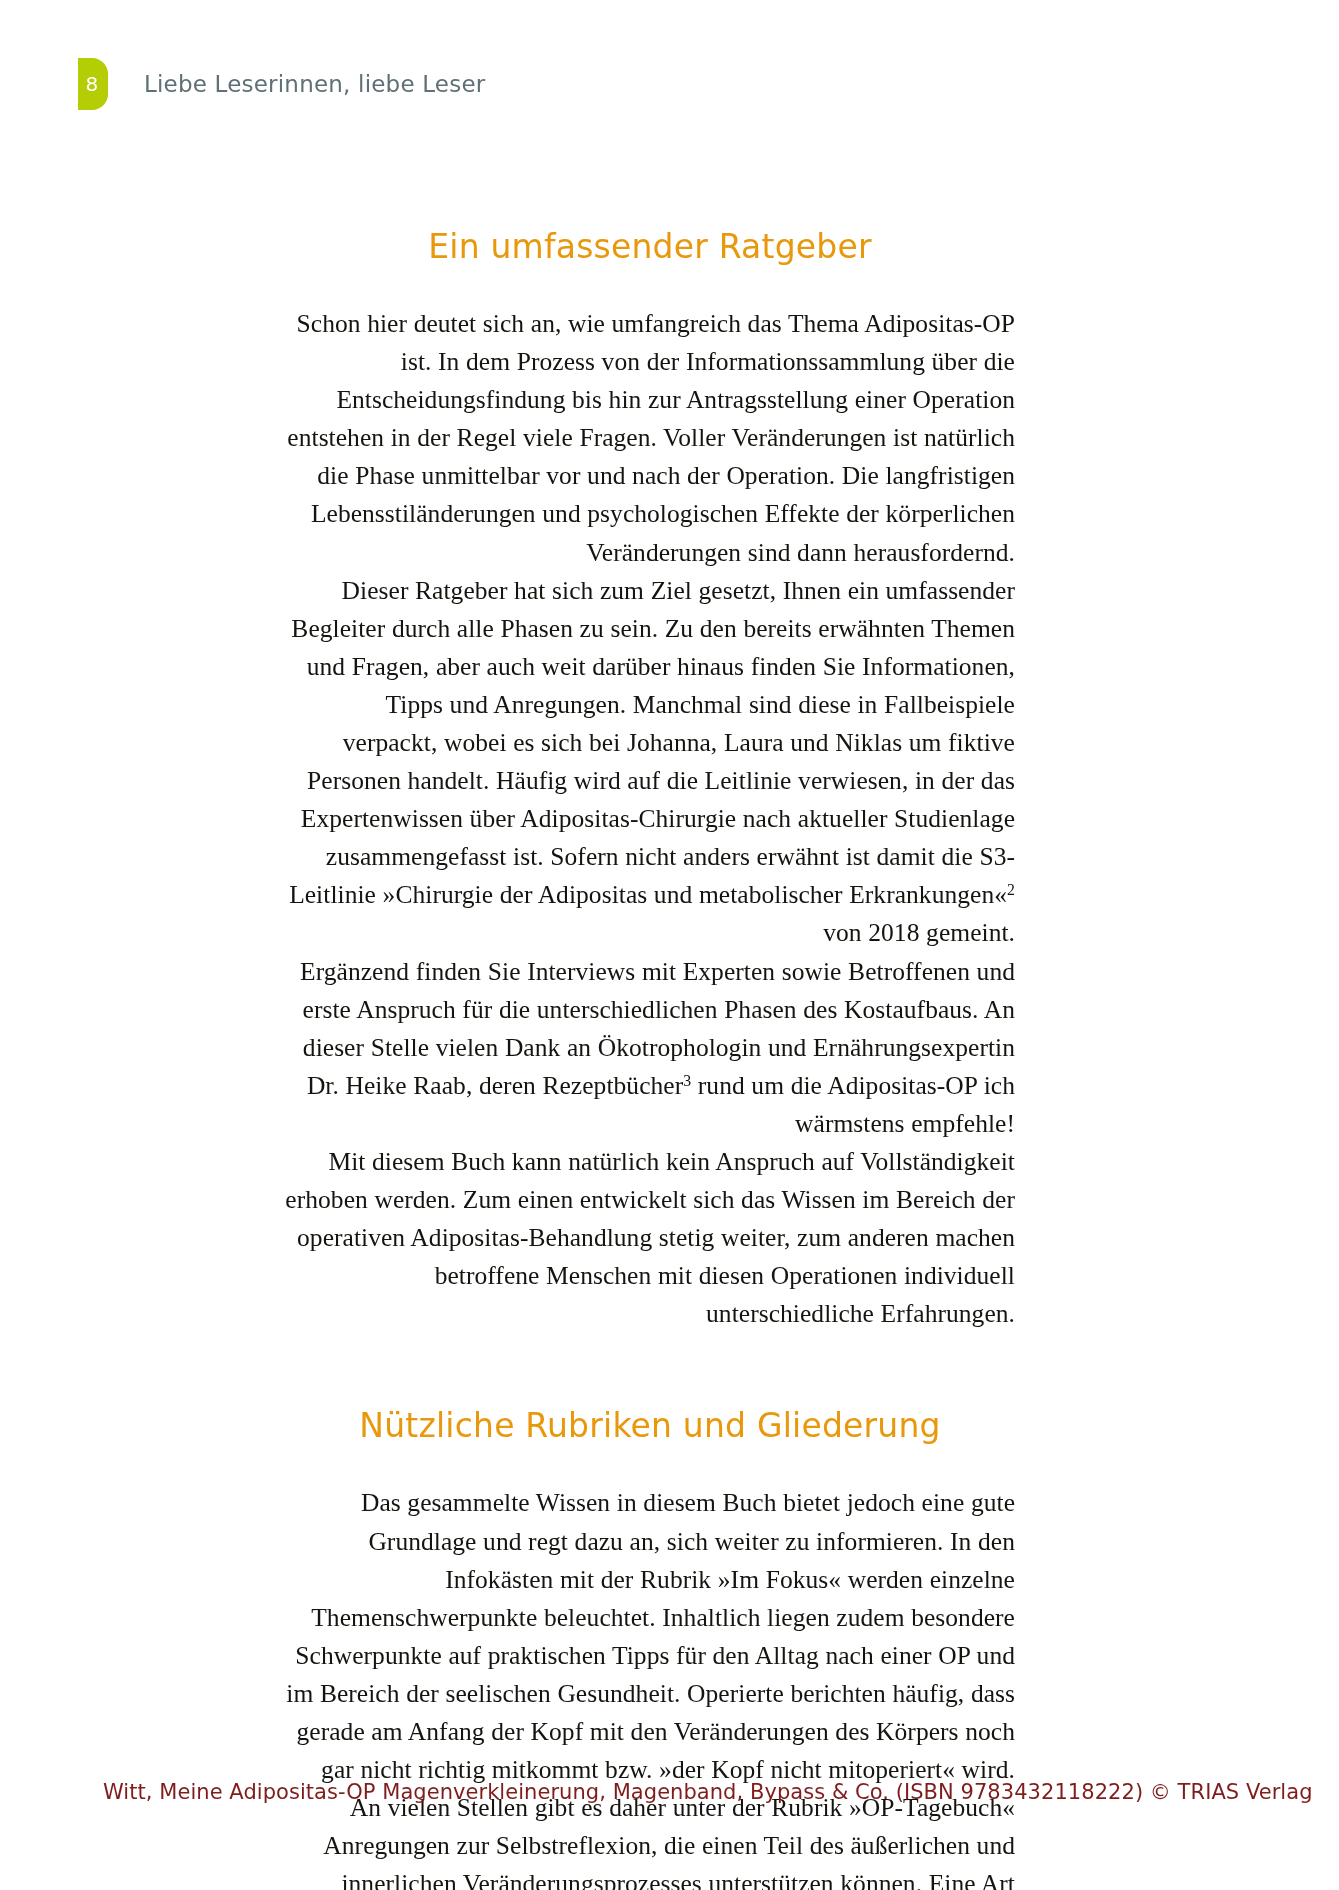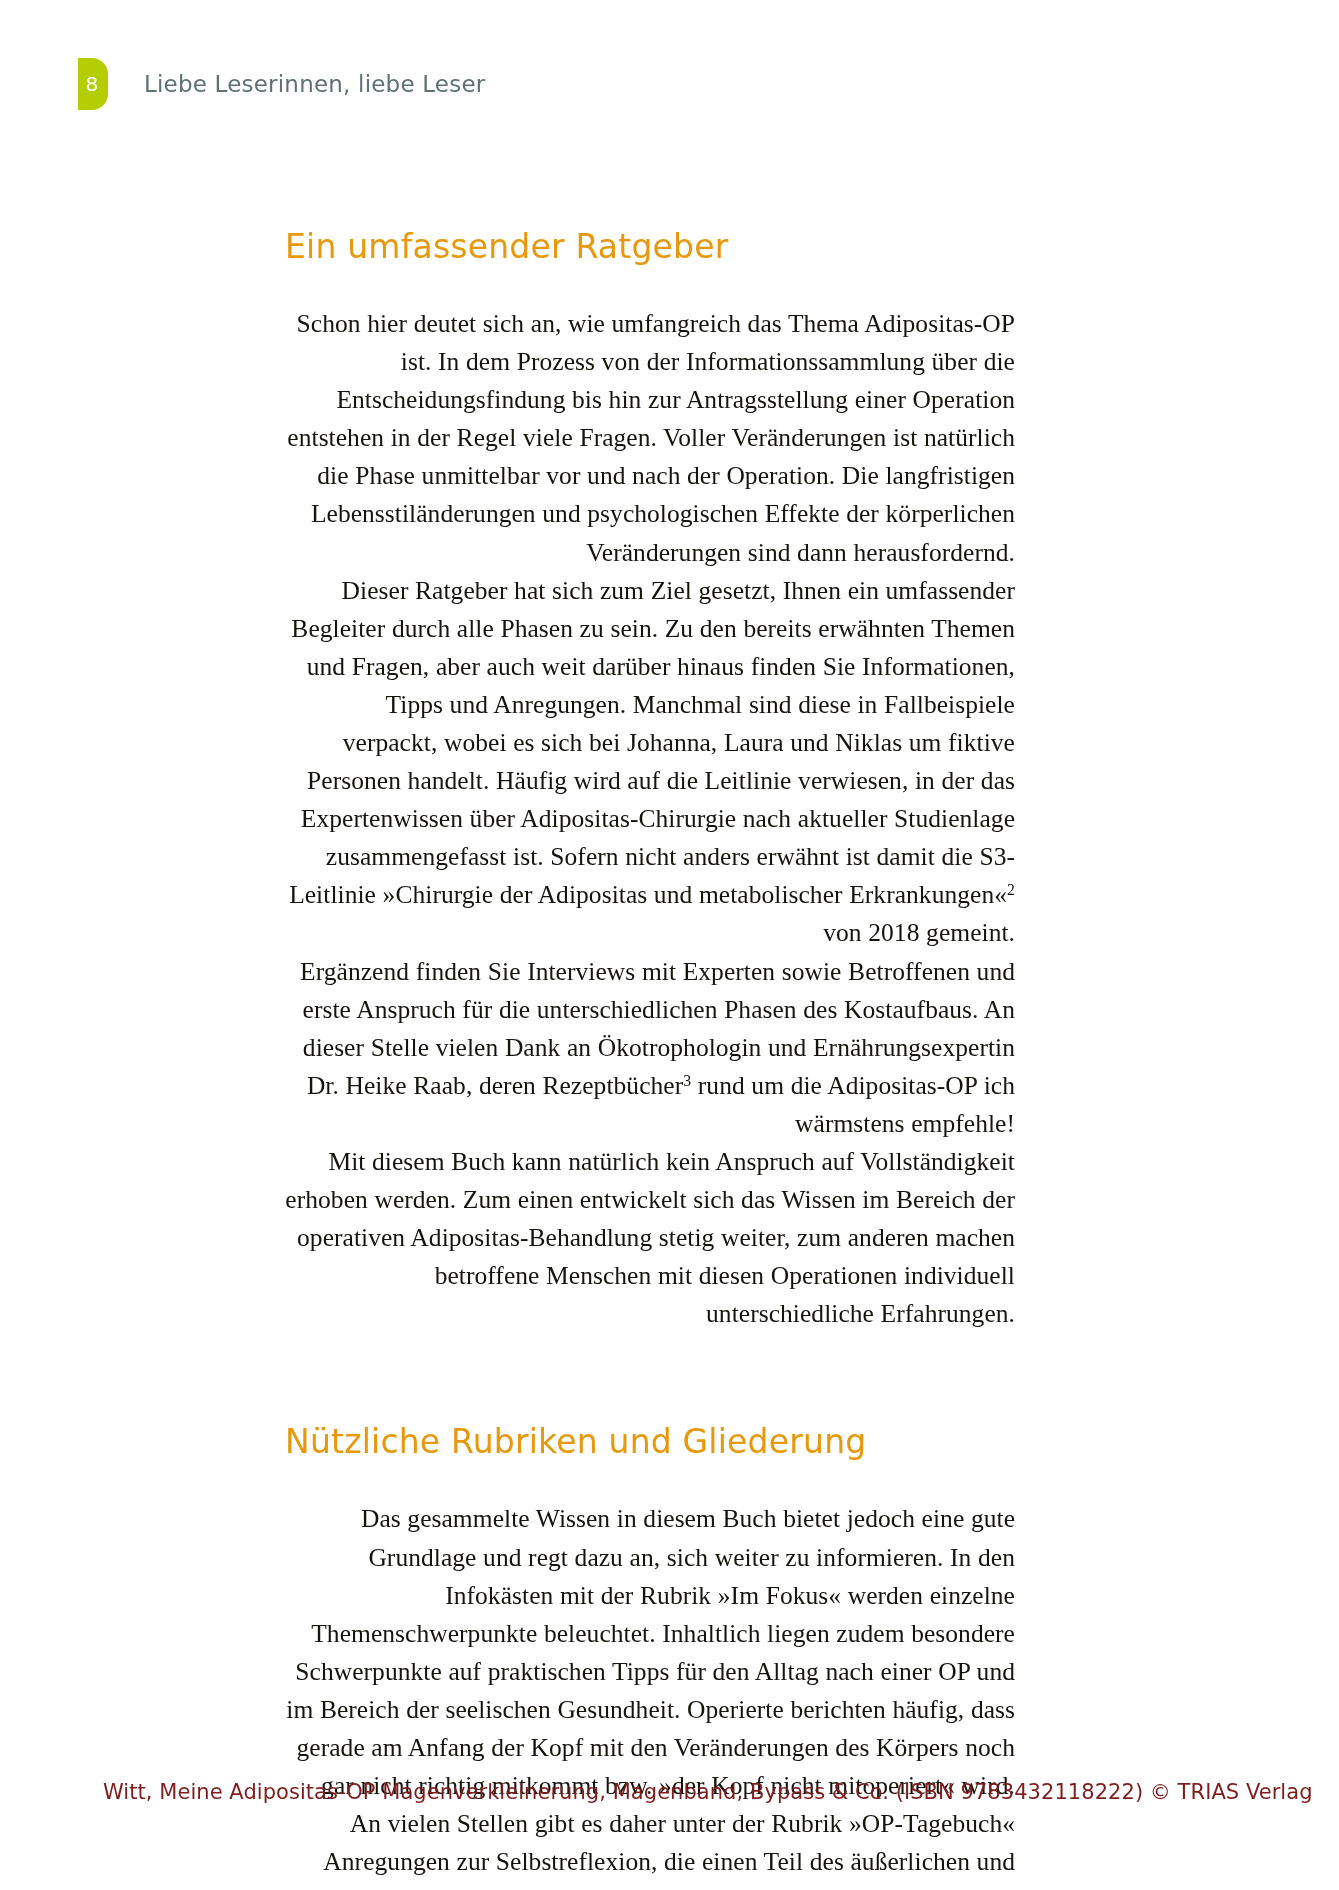--- a/index.html
+++ b/index.html
@@ -65,23 +65,24 @@
   }
 
   h2.section-heading {
     margin: 0;
     color: #e8980c;
     font-family: "DejaVu Sans", sans-serif;
     font-size: 33px;
     font-weight: 400;
     letter-spacing: 0.2px;
     line-height: 1.18;
+    text-align: center;
   }
   h2.section-heading.second {
-    margin-top: 16px;
+    margin-top: 0;
   }
 
   p.body {
     margin: 0;
     color: #16140f;
     font-family: "Liberation Serif", serif;
     font-size: 25.5px;
     line-height: 38.1px;
     text-align: right;
     letter-spacing: 0.05px;

